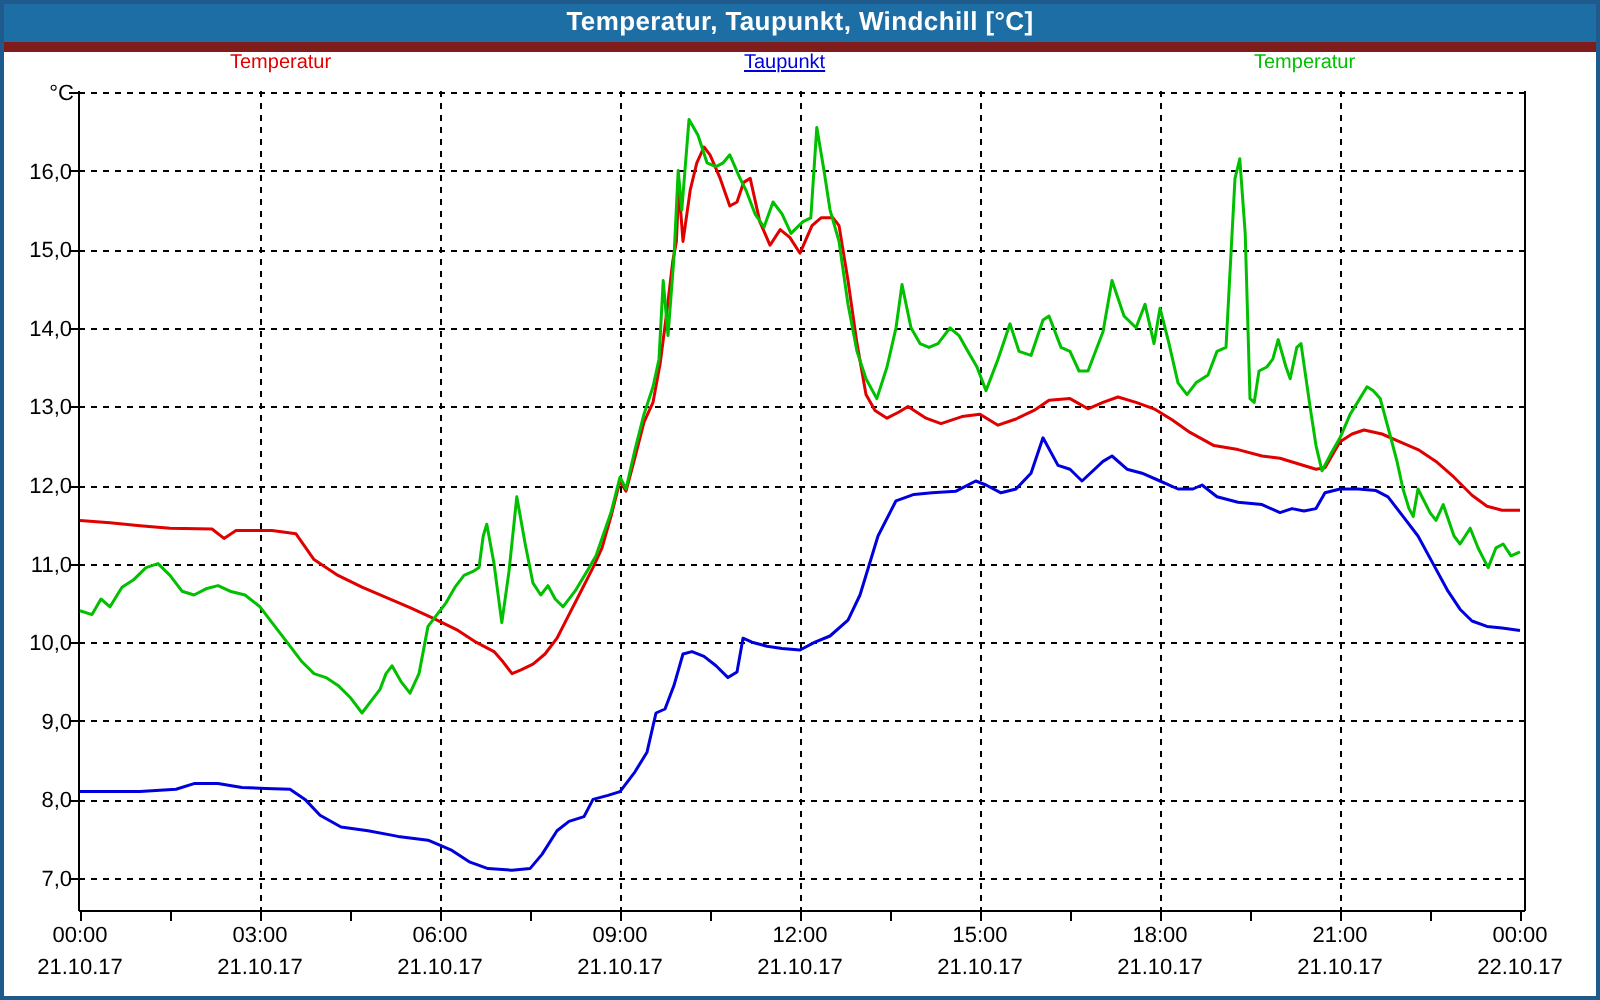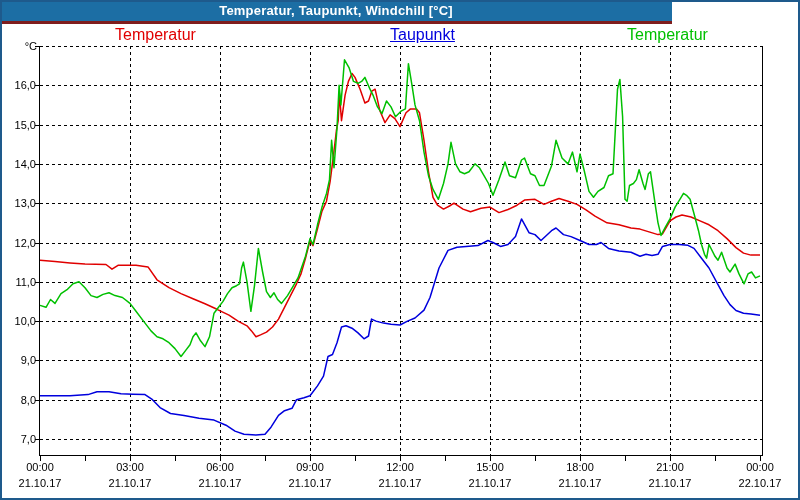--- a/index.html
+++ b/index.html
@@ -2,29 +2,29 @@
 <html><head>
 <meta charset="utf-8">
 <style>
   html,body{margin:0;padding:0;background:#888;}
   .window{
     position:relative;width:800px;height:500px;background:#ffffff;
     font-family:"Liberation Sans","DejaVu Sans",sans-serif;overflow:hidden;
   }
   .outer-border{position:absolute;inset:0;border:2px solid #1e5a8c;pointer-events:none;z-index:10;}
   .titlebar{
-    position:absolute;left:0;top:0;width:672px;height:21px;background:#1c6ea4;
-    border-bottom:3px solid #7f1d1d;z-index:5;
+    position:absolute;left:0;top:0;width:800px;height:21px;background:#1c6ea4;
+    border-bottom:5px solid #7f1d1d;z-index:5;
   }
   .titlebar span{
     display:block;text-align:center;line-height:21px;color:#ffffff;
     font-size:13px;font-weight:bold;letter-spacing:0.2px;
   }
   .legend{position:absolute;left:0;top:22px;width:800px;height:22px;z-index:4;}
-  .legend span{position:absolute;top:4px;font-size:16px;white-space:nowrap;}
+  .legend span{position:absolute;top:4px;font-size:10px;white-space:nowrap;}
   #chart-svg{position:absolute;left:0;top:0;z-index:1;}
 </style>
 </head>
 <body>
 
 <div class="window">
 
   <svg id="chart-svg" width="800" height="500">
       <g>
         <line x1="39.5" y1="46.5" x2="762.5" y2="46.5" stroke="#000000" stroke-width="1" shape-rendering="crispEdges" stroke-dasharray="3 3"></line>
@@ -127,18 +127,18 @@
       <polyline points="40.0,395.8 55.0,395.8 70.0,395.8 88.0,394.6 97.0,391.8 109.0,391.8 121.0,393.8 133.0,394.2 145.0,394.6 152.5,399.7 160.0,407.6 170.5,413.5 184.0,415.4 199.0,418.2 214.0,420.1 226.0,425.2 235.0,431.1 244.0,434.3 256.0,435.1 265.0,434.3 271.0,427.2 278.5,415.4 284.5,410.7 292.0,408.3 296.5,399.7 304.0,397.7 310.0,395.8 317.5,385.9 323.5,376.1 328.0,356.5 332.5,354.5 337.0,342.7 341.5,327.0 346.0,325.8 352.0,328.2 358.0,332.9 364.0,338.8 368.5,336.0 371.5,319.1 376.0,321.1 383.5,323.1 391.0,324.2 400.0,325.0 407.5,321.1 415.0,318.0 424.0,310.1 430.0,297.5 439.0,268.0 448.0,250.4 457.0,247.2 466.0,246.4 478.0,245.6 487.9,240.5 493.0,242.5 500.5,246.4 508.0,244.5 515.5,236.6 521.5,218.9 529.0,232.7 535.0,234.6 541.0,240.5 551.5,230.7 556.0,228.0 563.5,234.6 571.0,236.6 580.0,240.5 589.0,244.5 596.5,244.5 601.0,242.5 608.5,248.4 619.0,251.1 631.0,252.3 640.0,256.3 646.0,254.3 652.0,255.5 658.0,254.3 662.5,246.4 670.0,244.5 679.0,244.5 688.0,245.3 694.0,248.4 701.5,258.2 709.0,268.0 716.5,281.8 724.0,295.6 730.0,304.6 736.0,310.5 743.5,313.2 751.0,314.0 760.0,315.2" fill="none" stroke="#0000dd" stroke-width="1.5" stroke-linejoin="round" clip-path="url(#plot-clip)"></polyline>
       <polyline points="40.0,305.4 46.0,307.3 50.5,299.5 55.0,303.4 61.0,293.6 67.0,289.7 73.0,283.8 79.0,281.8 85.0,287.7 91.0,295.6 97.0,297.5 103.0,294.4 109.0,292.8 115.0,295.6 122.5,297.5 130.0,303.4 136.0,311.3 143.5,321.1 151.0,330.9 157.0,336.8 163.0,338.8 169.0,342.7 175.0,348.6 181.0,356.5 185.5,350.6 190.0,344.7 193.0,336.8 196.0,332.9 200.5,340.8 205.0,346.6 209.5,336.8 214.0,313.2 218.5,307.3 223.0,301.4 227.5,293.6 232.0,287.7 236.5,285.7 239.5,283.8 241.6,268.0 243.4,262.1 247.0,281.8 250.9,311.3 254.5,285.7 258.4,248.4 262.6,272.0 266.5,291.6 270.4,297.5 274.0,292.8 277.6,299.5 281.5,303.4 287.5,295.6 293.5,285.7 298.0,277.9 305.5,256.3 310.0,238.6 313.0,244.5 317.5,224.8 322.0,207.1 326.5,193.4 329.5,179.6 331.6,140.3 334.0,167.8 337.0,128.5 339.1,85.3 340.9,104.9 344.5,59.8 349.0,67.6 353.5,81.4 358.0,83.3 361.6,81.4 364.9,77.4 370.0,89.2 373.0,95.1 377.5,106.9 382.0,113.6 386.5,101.0 391.0,106.9 395.5,116.7 401.5,110.8 405.4,108.9 408.4,63.7 412.0,85.3 415.0,104.9 419.5,120.7 424.0,152.1 428.5,175.7 433.0,189.4 438.4,199.3 443.5,183.5 448.0,163.9 451.0,142.3 455.5,163.9 460.0,171.8 464.5,173.7 469.0,171.8 475.0,163.9 479.5,167.8 484.0,175.7 488.5,183.5 493.0,195.3 499.0,179.6 505.0,161.9 509.5,175.7 515.5,177.7 521.5,160.0 524.5,158.0 530.5,173.7 535.0,175.7 539.5,185.5 544.0,185.5 551.5,165.9 556.0,140.3 562.0,158.0 568.0,163.9 572.5,152.1 577.0,171.8 580.0,154.1 584.5,171.8 589.0,191.4 593.5,197.3 598.0,191.4 604.0,187.5 608.5,175.7 613.0,173.7 617.5,89.2 619.9,79.4 622.6,116.7 625.0,199.3 627.1,201.2 629.5,185.5 633.4,183.5 636.4,179.6 639.1,169.8 643.0,183.5 645.1,189.4 648.4,173.7 650.5,171.8 655.0,203.2 658.0,222.8 661.0,235.4 665.5,226.8 670.0,218.9 675.1,207.1 679.9,199.3 683.5,193.4 686.5,195.3 690.1,199.3 694.9,217.0 698.5,230.7 701.5,244.5 704.5,254.3 706.6,258.2 709.0,244.5 715.0,256.3 718.0,260.2 721.6,252.3 727.0,268.0 730.0,272.0 735.1,264.1 739.0,273.9 742.0,279.8 744.1,283.8 748.0,273.9 751.6,272.0 755.5,277.9 760.0,275.9" fill="none" stroke="#00c000" stroke-width="1.5" stroke-linejoin="round" clip-path="url(#plot-clip)"></polyline>
     </svg>
 
   <div class="titlebar">
     <span>Temperatur, Taupunkt, Windchill [°C]</span>
   </div>
 
   <div class="legend">
     <span style="color: rgb(224, 0, 0); left: 115px;">Temperatur</span>
-    <span style="color: rgb(0, 0, 221); left: 390px; text-decoration: underline;">Taupunkt</span>
+    <span style="color: rgb(0, 0, 221); left: 372px; text-decoration: underline;">Taupunkt</span>
     <span style="color: rgb(0, 192, 0); left: 627px;">Temperatur</span>
   </div>
 
   <div class="outer-border"></div>
 </div>
 
 </body></html>

